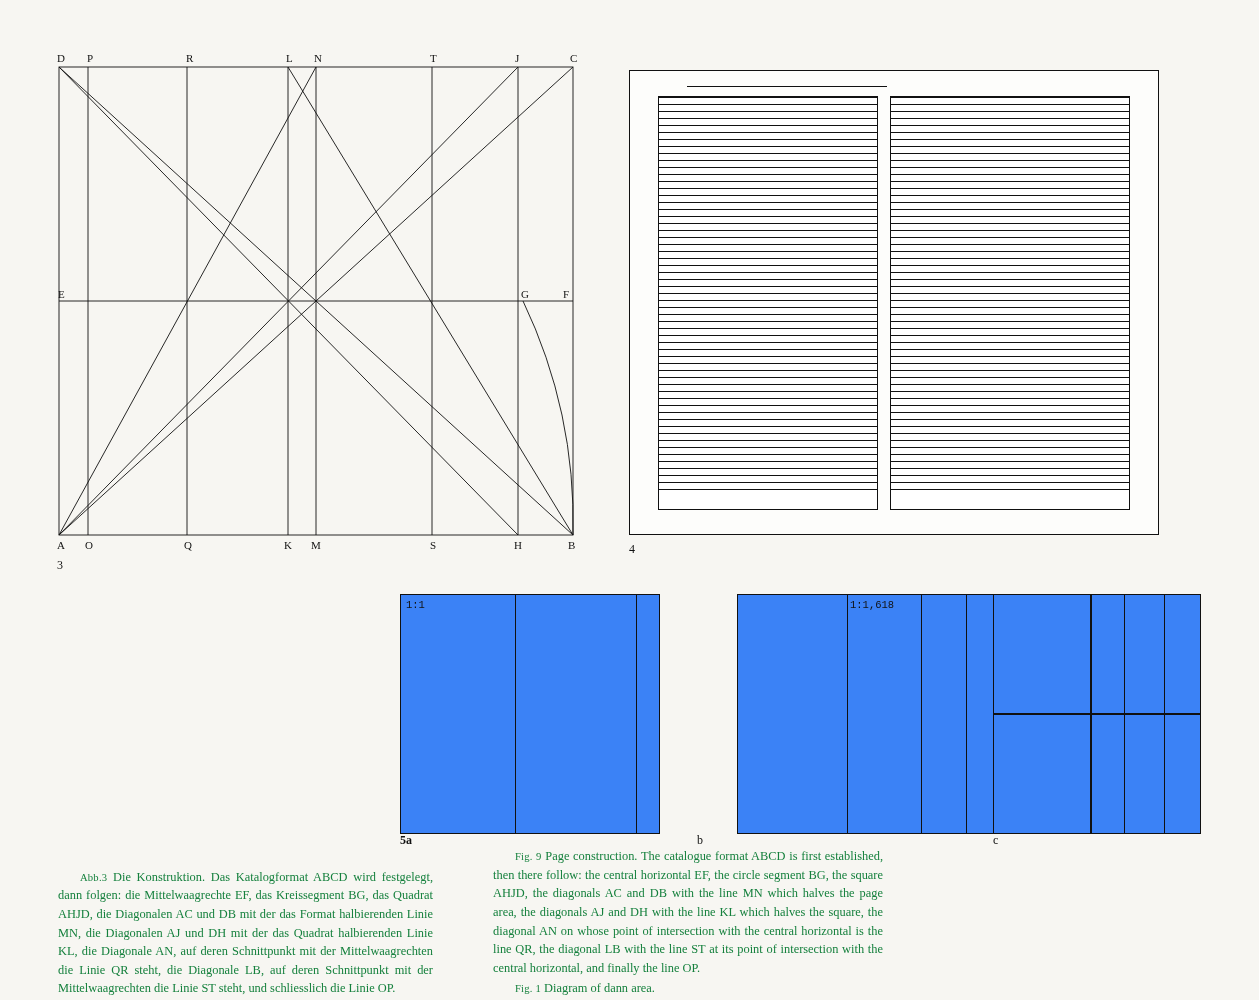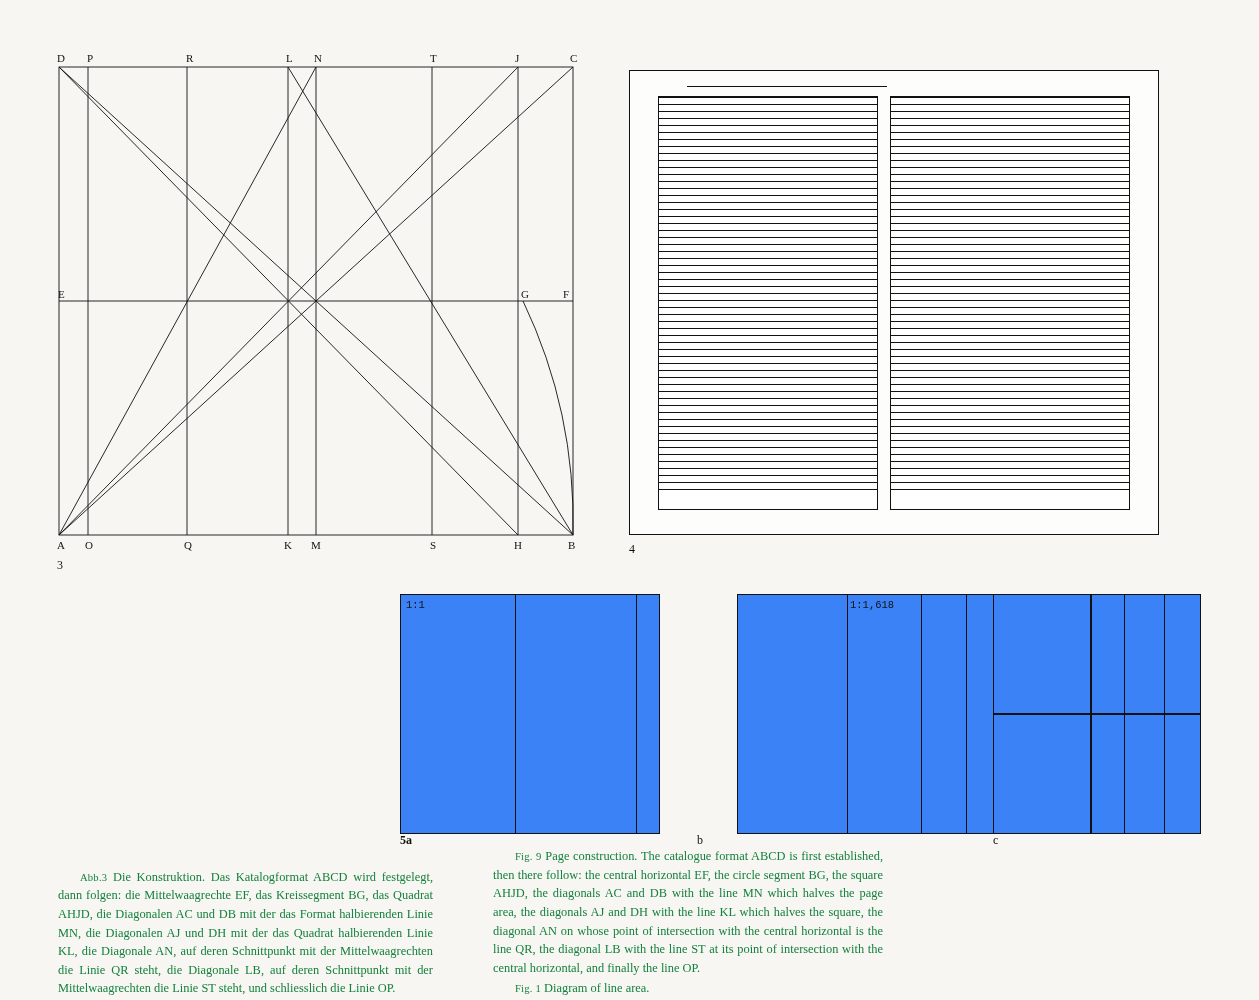--- a/index.html
+++ b/index.html
@@ -264,17 +264,17 @@
     </p>
   </div>
 
   <div class="caption" id="cap-en">
     <p>
       <span class="sc">Fig. 9</span>
       <span>Page construction. The catalogue format ABCD is first established, then there follow: the central horizontal EF, the circle segment BG, the square AHJD, the diagonals AC and DB with the line MN which halves the page area, the diagonals AJ and DH with the line KL which halves the square, the diagonal AN on whose point of intersection with the central horizontal is the line QR, the diagonal LB with the line ST at its point of intersection with the central horizontal, and finally the line OP.</span>
     </p>
     <p class="second">
       <span class="sc">Fig. 1</span>
-      <span>Diagram of line area.</span>
+      <span>Diagram of dann area.</span>
     </p>
   </div>
 
 </div>
 
 </body></html>

